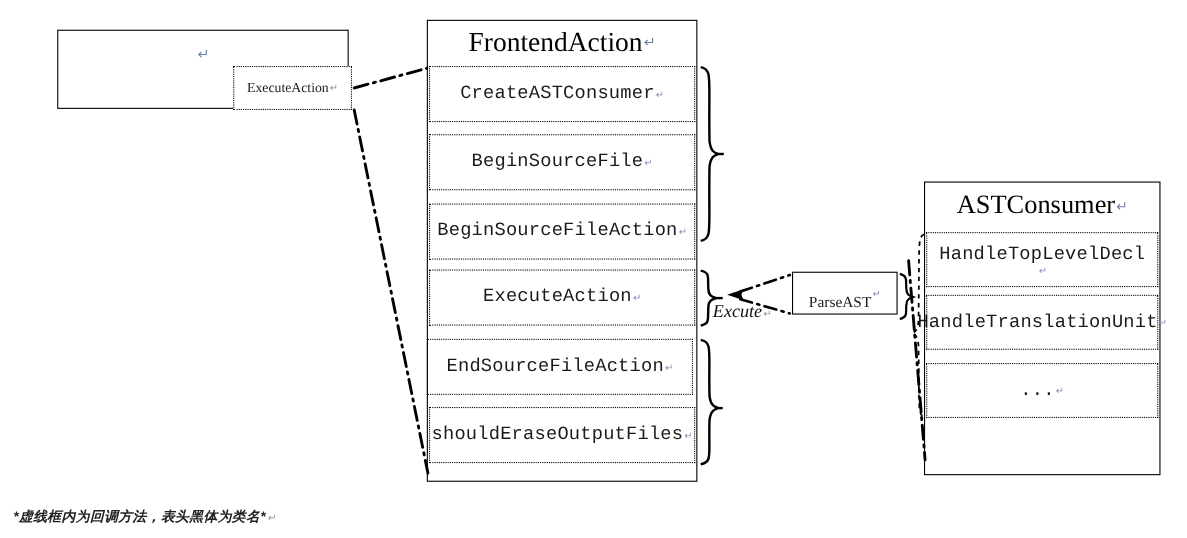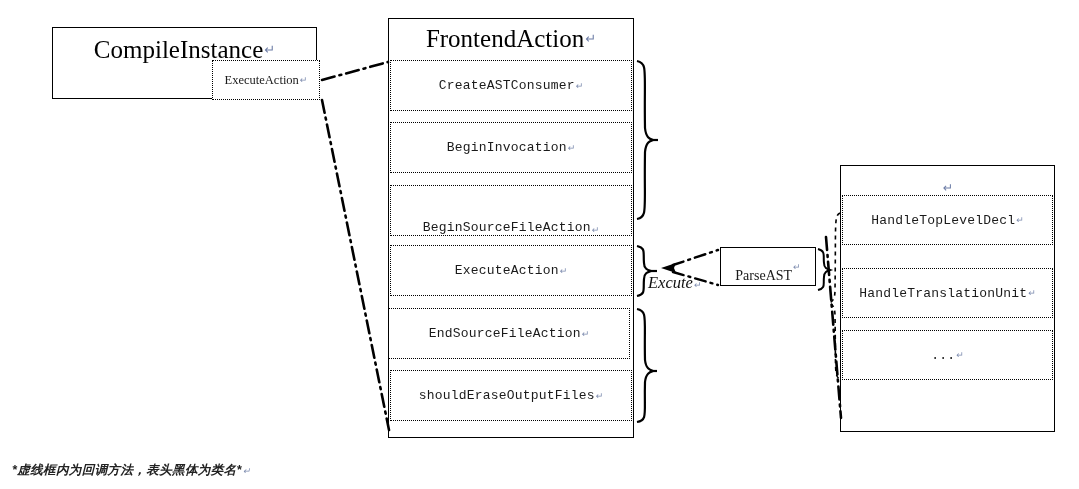--- a/index.html
+++ b/index.html
@@ -10,21 +10,21 @@
   .clsbox{position:absolute;box-sizing:border-box;background:#fff;border:1.5px solid #000;}
   .clshead{position:absolute;left:0;right:0;display:flex;align-items:center;justify-content:center;
            font-family:"Liberation Serif",serif;font-weight:400;white-space:nowrap;}
   .clshead .cr{font-size:.52em;color:#6f7fa8;margin-left:1px;vertical-align:8%;}
 
   
   .mrow{position:absolute;box-sizing:border-box;
         border-top:1.6px dotted #000;border-bottom:1.6px dotted #000;
         border-left:1.6px dotted #000;border-right:1.6px dotted #000;
         display:flex;align-items:center;justify-content:center;background:transparent;}
-  .mrow span.t{font-family:"Liberation Mono",monospace;font-size:13px;letter-spacing:.2px;
+  .mrow span.t{font-family:"Liberation Mono",monospace;font-size:17px;letter-spacing:.2px;
                 color:#1a1a1a;white-space:nowrap;}
   .mrow span.cr{font-family:"Liberation Serif",serif;font-size:9px;color:#7f8db0;margin-left:1px;}
 
   
   .plainbox{position:absolute;box-sizing:border-box;background:#fff;border:1.5px solid #000;
             display:flex;align-items:center;justify-content:center;}
   .dottedbox{position:absolute;box-sizing:border-box;background:#fff;border:1.6px dotted #000;
              display:flex;align-items:center;justify-content:center;}
 
   .braceLabel{position:absolute;font-family:"Liberation Serif",serif;font-style:italic;
@@ -38,45 +38,44 @@
   svg.overlay{position:absolute;left:0;top:0;width:1079px;height:489px;pointer-events:none;}
 </style>
 </head>
 <body>
 
 <div id="canvas">
 
   <div class="clsbox" style="left:52px;top:27px;width:265px;height:72px;">
   </div>
   <div class="clshead" style="left:52px;top:27px;width:265px;height:46px;font-size:25px;">
-    <span>CompileInstance</span>
       <span class="cr">↵</span>
   </div>
 
   <div class="dottedbox" style="left:212px;top:60px;width:108px;height:40px;">
     <span style="font-family:'Liberation Serif',serif;font-size:12.5px;color:#1a1a1a;white-space:nowrap;">ExecuteAction</span>
       <span style="font-family:'Liberation Serif',serif;font-size:9px;color:#7f8db0;margin-left:1px;">↵</span>
   </div>
 
   <div class="clsbox" style="left:388px;top:18px;width:246px;height:420px;">
   </div>
   <div class="clshead" style="left:388px;top:18px;width:246px;height:42px;font-size:25px;">
     <span>FrontendAction</span>
       <span class="cr">↵</span>
   </div>
 
   <div class="mrow" style="left:390px;top:60px;width:242px;height:51px;">
     <span class="t">CreateASTConsumer</span>
       <span class="cr">↵</span>
   </div>
   <div class="mrow" style="left:390px;top:122px;width:242px;height:51px;">
-    <span class="t">BeginInvocation</span>
+    <span class="t">BeginSourceFile</span>
       <span class="cr">↵</span>
   </div>
-  <div class="mrow" style="left:390px;top:185px;width:242px;height:51px;align-items:flex-end;">
+  <div class="mrow" style="left:390px;top:185px;width:242px;height:51px;">
     <span class="t">BeginSourceFileAction</span>
       <span class="cr">↵</span>
   </div>
   <div class="mrow" style="left:390px;top:245px;width:242px;height:51px;">
     <span class="t">ExecuteAction</span>
       <span class="cr">↵</span>
   </div>
   <div class="mrow" style="left:388px;top:308px;width:242px;height:51px;">
     <span class="t">EndSourceFileAction</span>
       <span class="cr">↵</span>
@@ -87,24 +86,25 @@
   </div>
 
   <div class="plainbox" style="left:720px;top:247px;width:96px;height:39px;">
     <span style="font-family:'Liberation Serif',serif;font-size:14px;color:#1a1a1a;white-space:nowrap;margin-top:19px;">ParseAST</span>
       <span style="font-family:'Liberation Serif',serif;font-size:9px;color:#7f8db0;margin-left:1px;">↵</span>
   </div>
 
   <div class="clsbox" style="left:840px;top:165px;width:215px;height:267px;">
   </div>
   <div class="clshead" style="left:840px;top:165px;width:215px;height:45px;font-size:24px;">
+    <span>ASTConsumer</span>
       <span class="cr">↵</span>
   </div>
 
-  <div class="mrow" style="left:842px;top:195px;width:211px;height:50px;">
+  <div class="mrow" style="left:842px;top:211px;width:211px;height:50px;flex-direction:column;">
     <span class="t">HandleTopLevelDecl</span>
       <span class="cr">↵</span>
   </div>
   <div class="mrow" style="left:842px;top:268px;width:211px;height:50px;">
     <span class="t">HandleTranslationUnit</span>
       <span class="cr">↵</span>
   </div>
   <div class="mrow" style="left:842px;top:330px;width:211px;height:50px;">
     <span class="t">...</span>
       <span class="cr">↵</span>

